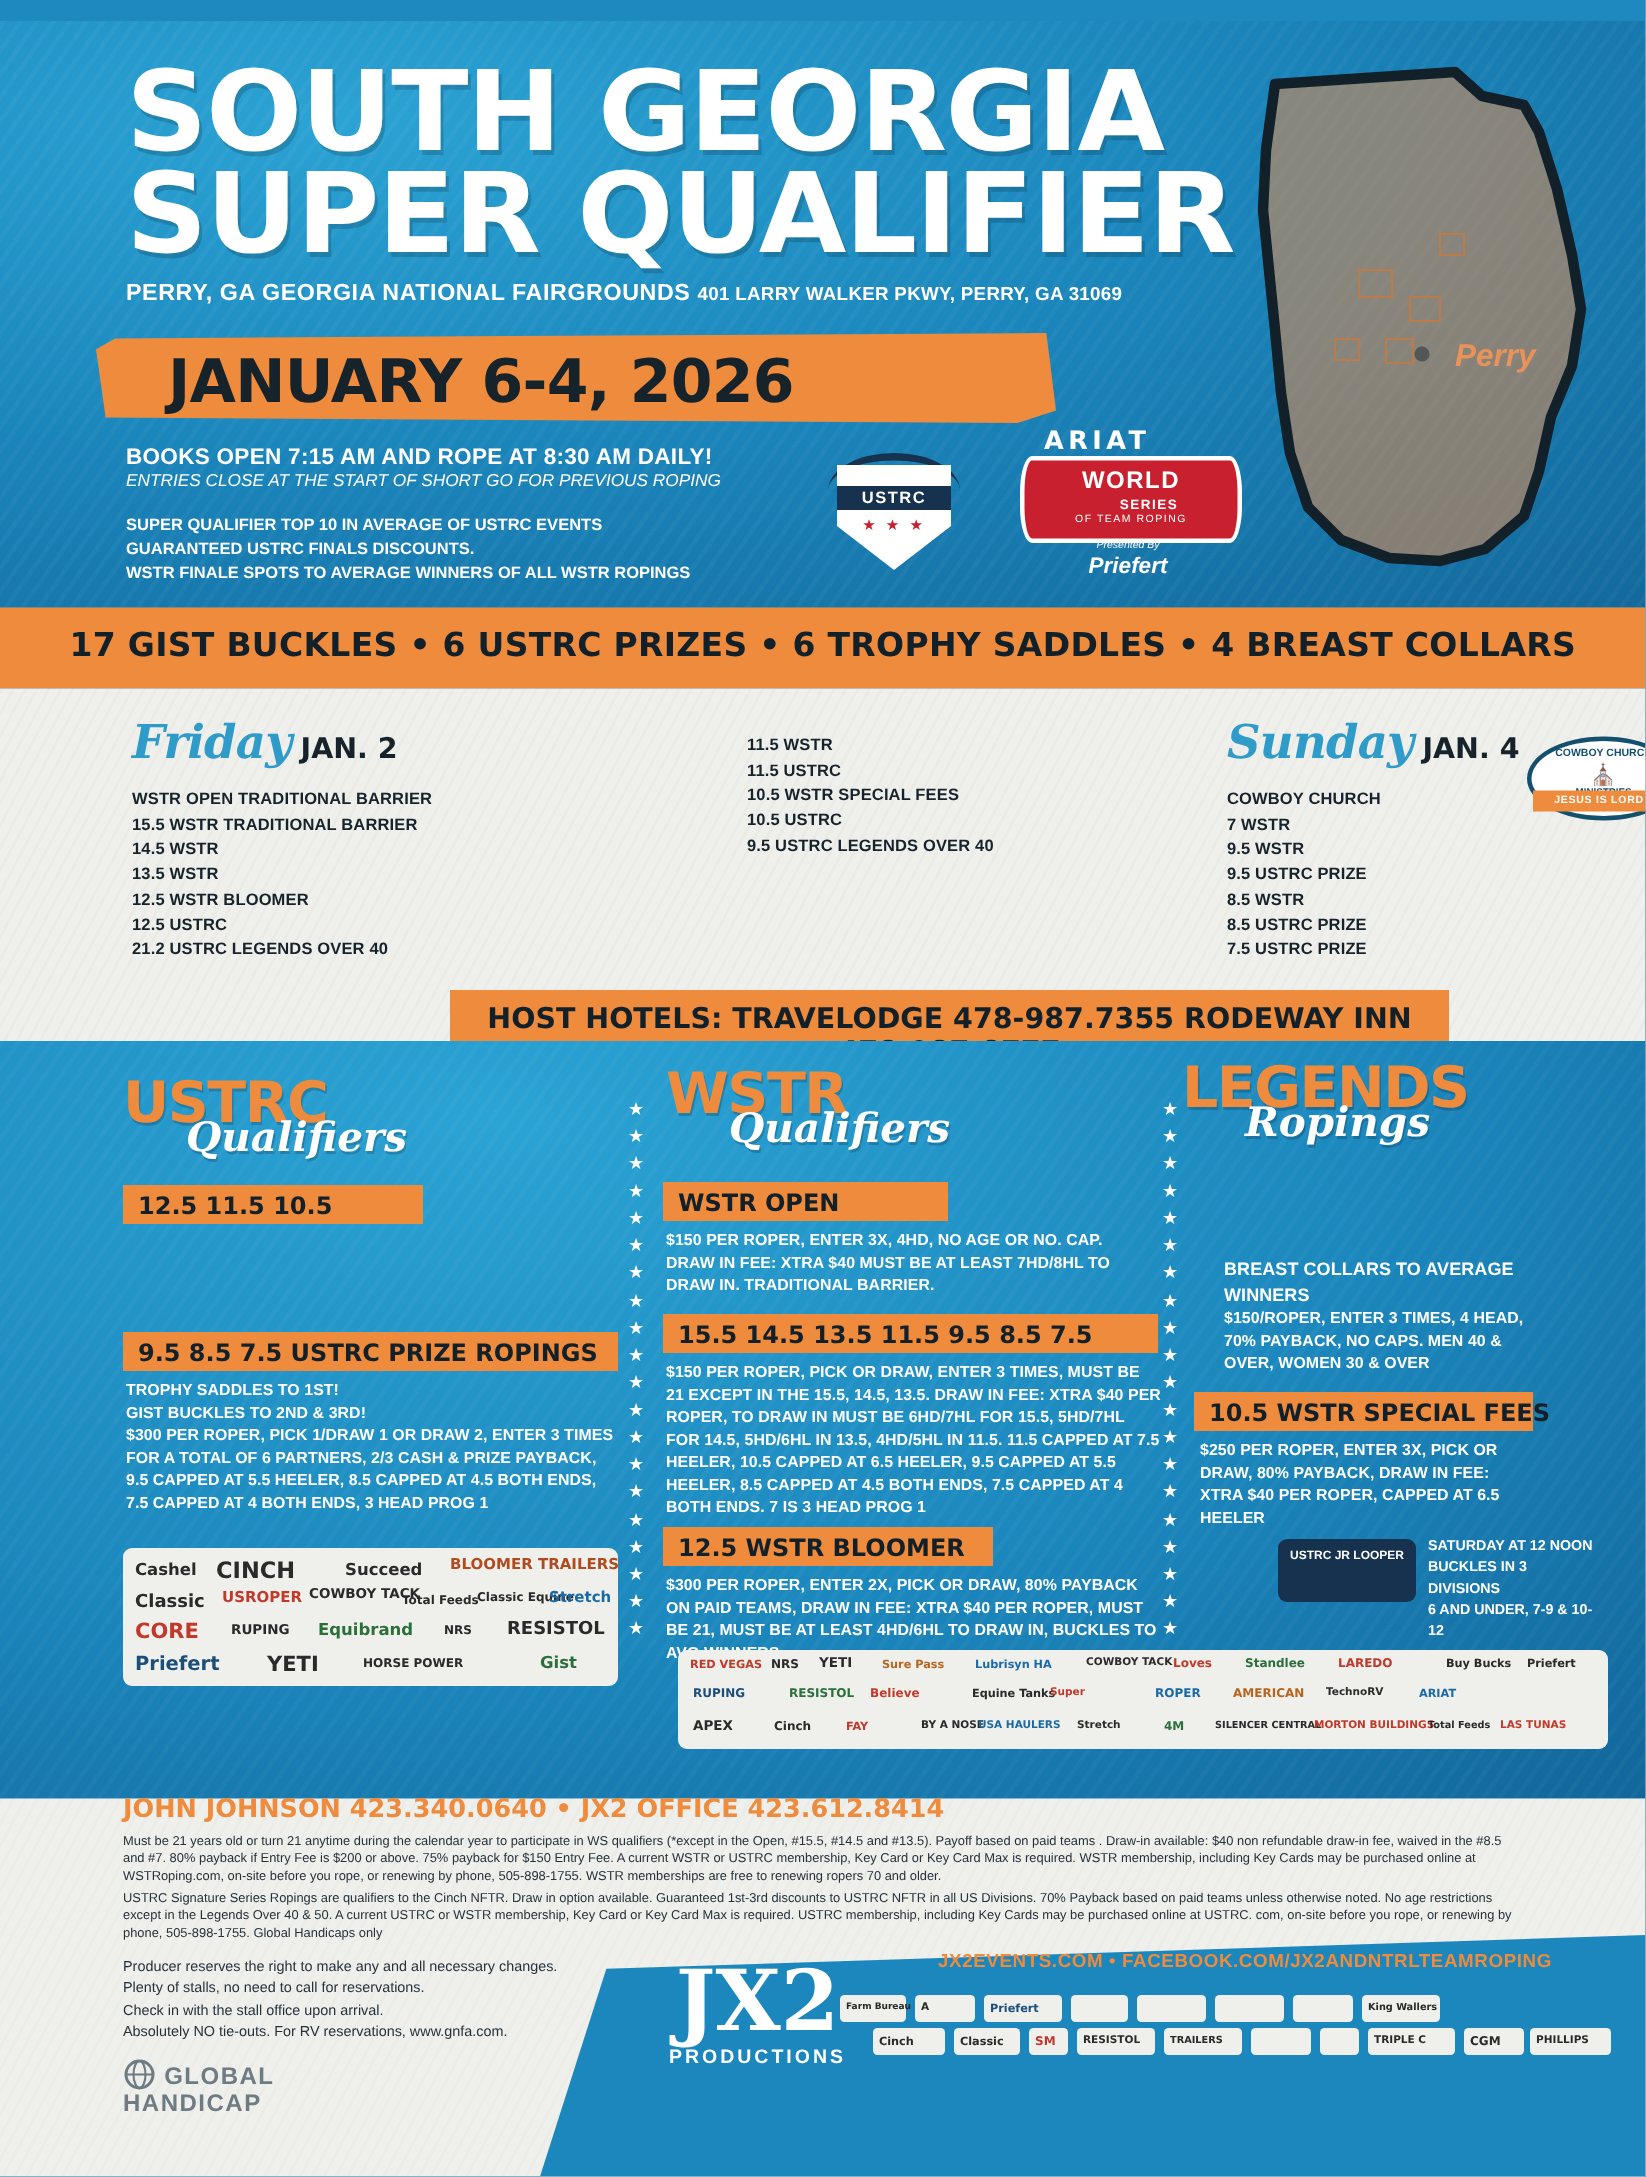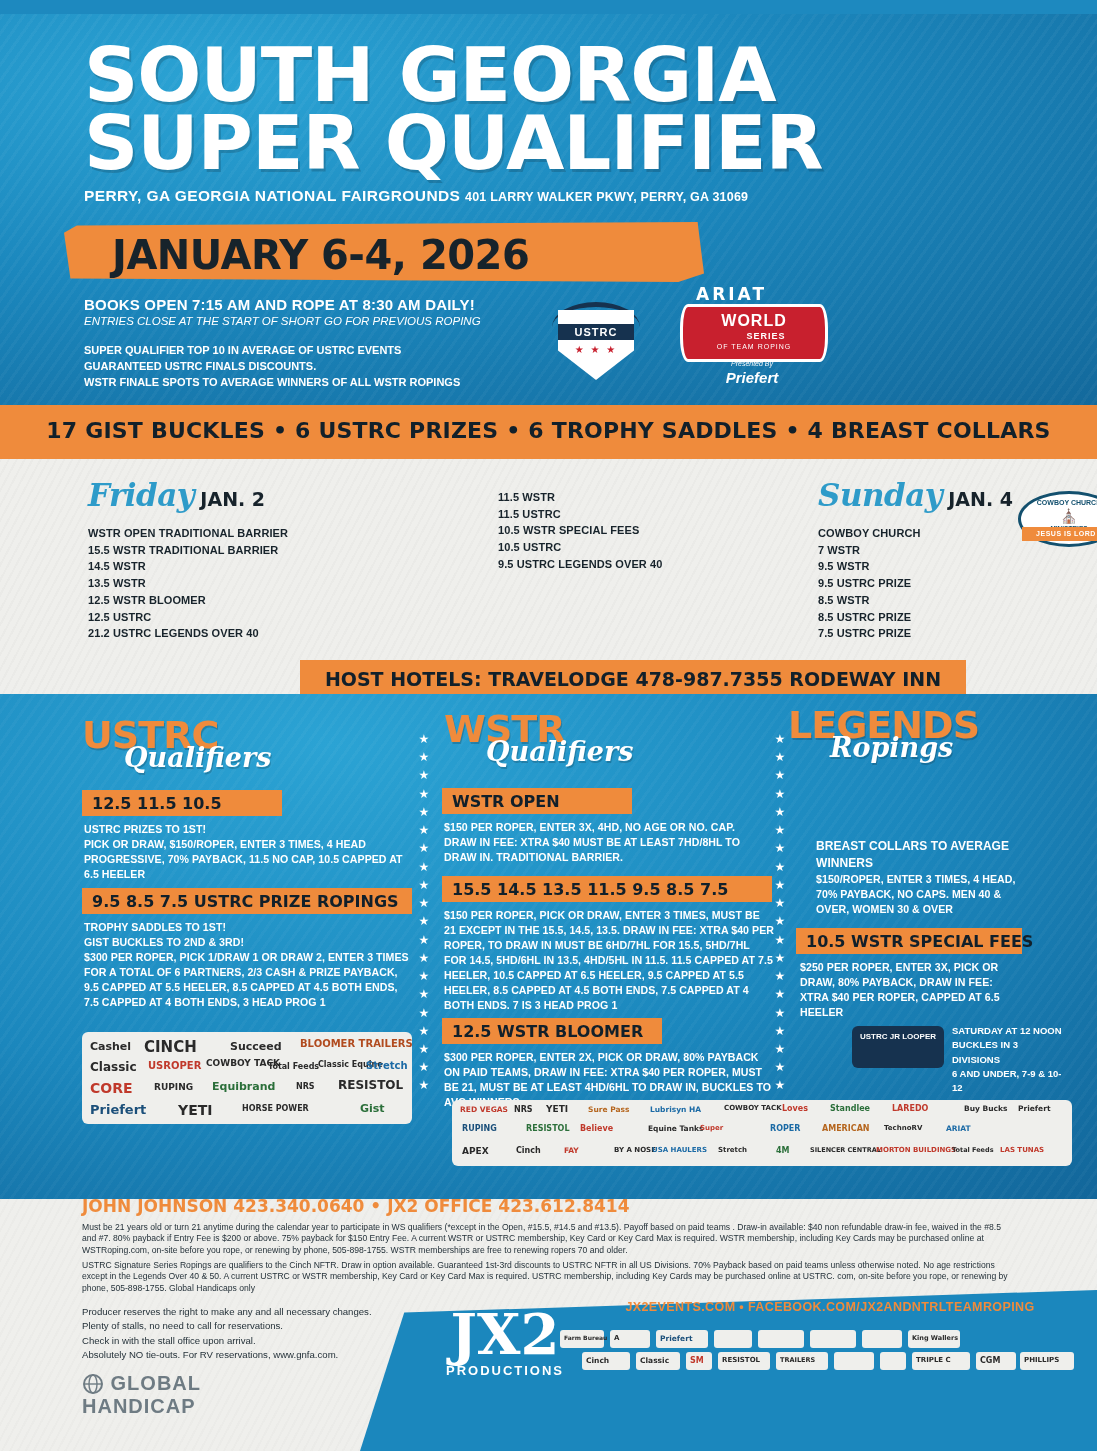--- a/index.html
+++ b/index.html
@@ -120,40 +120,56 @@
   .jr-badge{position:absolute;left:0;top:4px;width:92px;height:42px;background:#16324f;border-radius:6px;
      color:#fff;font-size:8px;font-weight:bold;text-align:center;padding-top:6px;box-sizing:border-box;line-height:1.2;}
   .jr-txt{position:absolute;left:100px;top:2px;color:#fff;font-size:9.5px;font-weight:bold;line-height:1.5;}
   
   .footer{position:absolute;left:0;top:1199px;width:1097px;height:252px;background:#efefec;}
   .footer:before{content:"";position:absolute;inset:0;background:repeating-linear-gradient(118deg, rgba(0,0,0,.015) 0 2px, rgba(0,0,0,0) 2px 7px);}
   .contact{position:absolute;left:82px;top:1196px;color:#ef8b3c;font-weight:bold;font-size:17px;font-family:"DejaVu Sans",sans-serif;}
   .fineprint{position:absolute;left:82px;top:1222px;width:935px;color:#25323a;font-size:8.6px;line-height:1.32;}
   .fineprint p{margin:0 0 4px 0;}
   .producer{position:absolute;left:82px;top:1305px;width:330px;color:#25323a;font-size:9.6px;line-height:1.5;}
-  .globalbox{position:absolute;left:82px;top:1372px;width:120px;height:24px;color:#6e7b83;font-size:20px;font-weight:bold;letter-spacing:1px;}
+  .globalbox{position:absolute;left:82px;top:1372px;width:120px;height:24px;color:#6e7b83;font-size:16px;font-weight:bold;letter-spacing:1px;}
   .jx2blue{position:absolute;left:360px;top:1290px;width:737px;height:161px;background:#1b87bd;
      clip-path:polygon(6% 14%, 100% 0%, 100% 100%, 0% 100%);}
   .web-bar{position:absolute;left:600px;top:1300px;width:460px;height:22px;}
   .web-bar .t{color:#ef8b3c;font-weight:bold;font-size:12.5px;letter-spacing:.4px;text-align:center;width:100%;}
   .jx2logo{position:absolute;left:430px;top:1308px;width:150px;height:110px;color:#fff;text-align:center;}
   .jx2logo .j{font-family:"DejaVu Serif",serif;font-weight:bold;font-size:56px;line-height:.95;}
   .jx2logo .p{font-size:13px;font-weight:bold;letter-spacing:2px;margin-top:2px;}
   .sponsors3{position:absolute;left:560px;top:1330px;width:512px;height:44px;}
   .sp3-cell{position:absolute;color:#f2f2f2;font-size:8px;font-weight:bold;white-space:nowrap;font-family:"DejaVu Sans",sans-serif;}
   .sp3-chip{position:absolute;background:#efefec;border-radius:3px;}
 </style>
 </head>
 <body>
 
 <div id="poster">
 
   <div class="hero">
     <div class="top-strip"></div>
 
+    <div class="ga-map">
+      <svg width="250" height="370" viewBox="0 0 250 370">
+        <path d="M30 26 L150 18 L168 34 L196 40 L206 58 L218 96 L228 140 L234 176
+                 L228 214 L214 248 L206 284 L196 314 L170 336 L140 344 L106 342
+                 L74 330 L52 308 L40 272 L34 232 L30 190 L26 150 L22 110 L24 70 Z" fill="#e28a4f" fill-opacity="0.55" stroke="#12202a" stroke-width="7" stroke-linejoin="round"></path>
+        <g stroke="#c9793f" stroke-width="1.4" fill="none" opacity=".8">
+          <rect x="86" y="150" width="22" height="18"></rect>
+          <rect x="120" y="168" width="20" height="16"></rect>
+          <rect x="104" y="196" width="18" height="16"></rect>
+          <rect x="140" y="126" width="16" height="14"></rect>
+          <rect x="70" y="196" width="16" height="14"></rect>
+        </g>
+        <circle cx="128" cy="206" r="5" fill="#12202a" opacity=".45"></circle>
+      </svg>
+      <div class="perry">Perry</div>
+    </div>
 
     <div class="title-wrap">
       <div class="title1">SOUTH GEORGIA</div>
       <div class="title2">SUPER QUALIFIER</div>
       <div class="subline">
         <span>PERRY, GA  GEORGIA NATIONAL FAIRGROUNDS</span>
         <span class="addr">401 LARRY WALKER PKWY, PERRY, GA 31069</span>
       </div>
     </div>
 
@@ -250,22 +266,20 @@
   <div class="body-blue"></div>
 
   <div class="colhead" style="left:82px;top:718px;">
     <span class="big">USTRC</span>
     <span class="script">Qualifiers</span>
   </div>
 
   <div class="tagband" style="left:82px;top:790px;width:200px;">
     <div class="t">12.5   11.5   10.5</div>
   </div>
-  <div class="para" style="left:84px;top:822px;width:320px;white-space:pre-line;">USTRC PRIZES TO 1ST!
-PICK OR DRAW, $150/ROPER, ENTER 3 TIMES, 4 HEAD PROGRESSIVE, 70% PAYBACK, 11.5 NO CAP, 10.5 CAPPED AT 6.5 HEELER</div>
 
   <div class="tagband" style="left:82px;top:888px;width:330px;">
     <div class="t">9.5   8.5   7.5    USTRC PRIZE ROPINGS</div>
   </div>
   <div class="para" style="left:84px;top:920px;width:330px;white-space:pre-line;">TROPHY SADDLES TO 1ST!
 GIST BUCKLES TO 2ND &amp; 3RD!
 $300 PER ROPER, PICK 1/DRAW 1 OR DRAW 2, ENTER 3 TIMES FOR A TOTAL OF 6 PARTNERS, 2/3 CASH &amp; PRIZE PAYBACK, 9.5 CAPPED AT 5.5 HEELER, 8.5 CAPPED AT 4.5 BOTH ENDS, 7.5 CAPPED AT 4 BOTH ENDS, 3 HEAD PROG 1</div>
 
   <div class="stars-col" style="left:416px;top:730px;">★<br>★<br>★<br>★<br>★<br>★<br>★<br>★<br>★<br>★<br>★<br>★<br>★<br>★<br>★<br>★<br>★<br>★<br>★<br>★</div>
 

